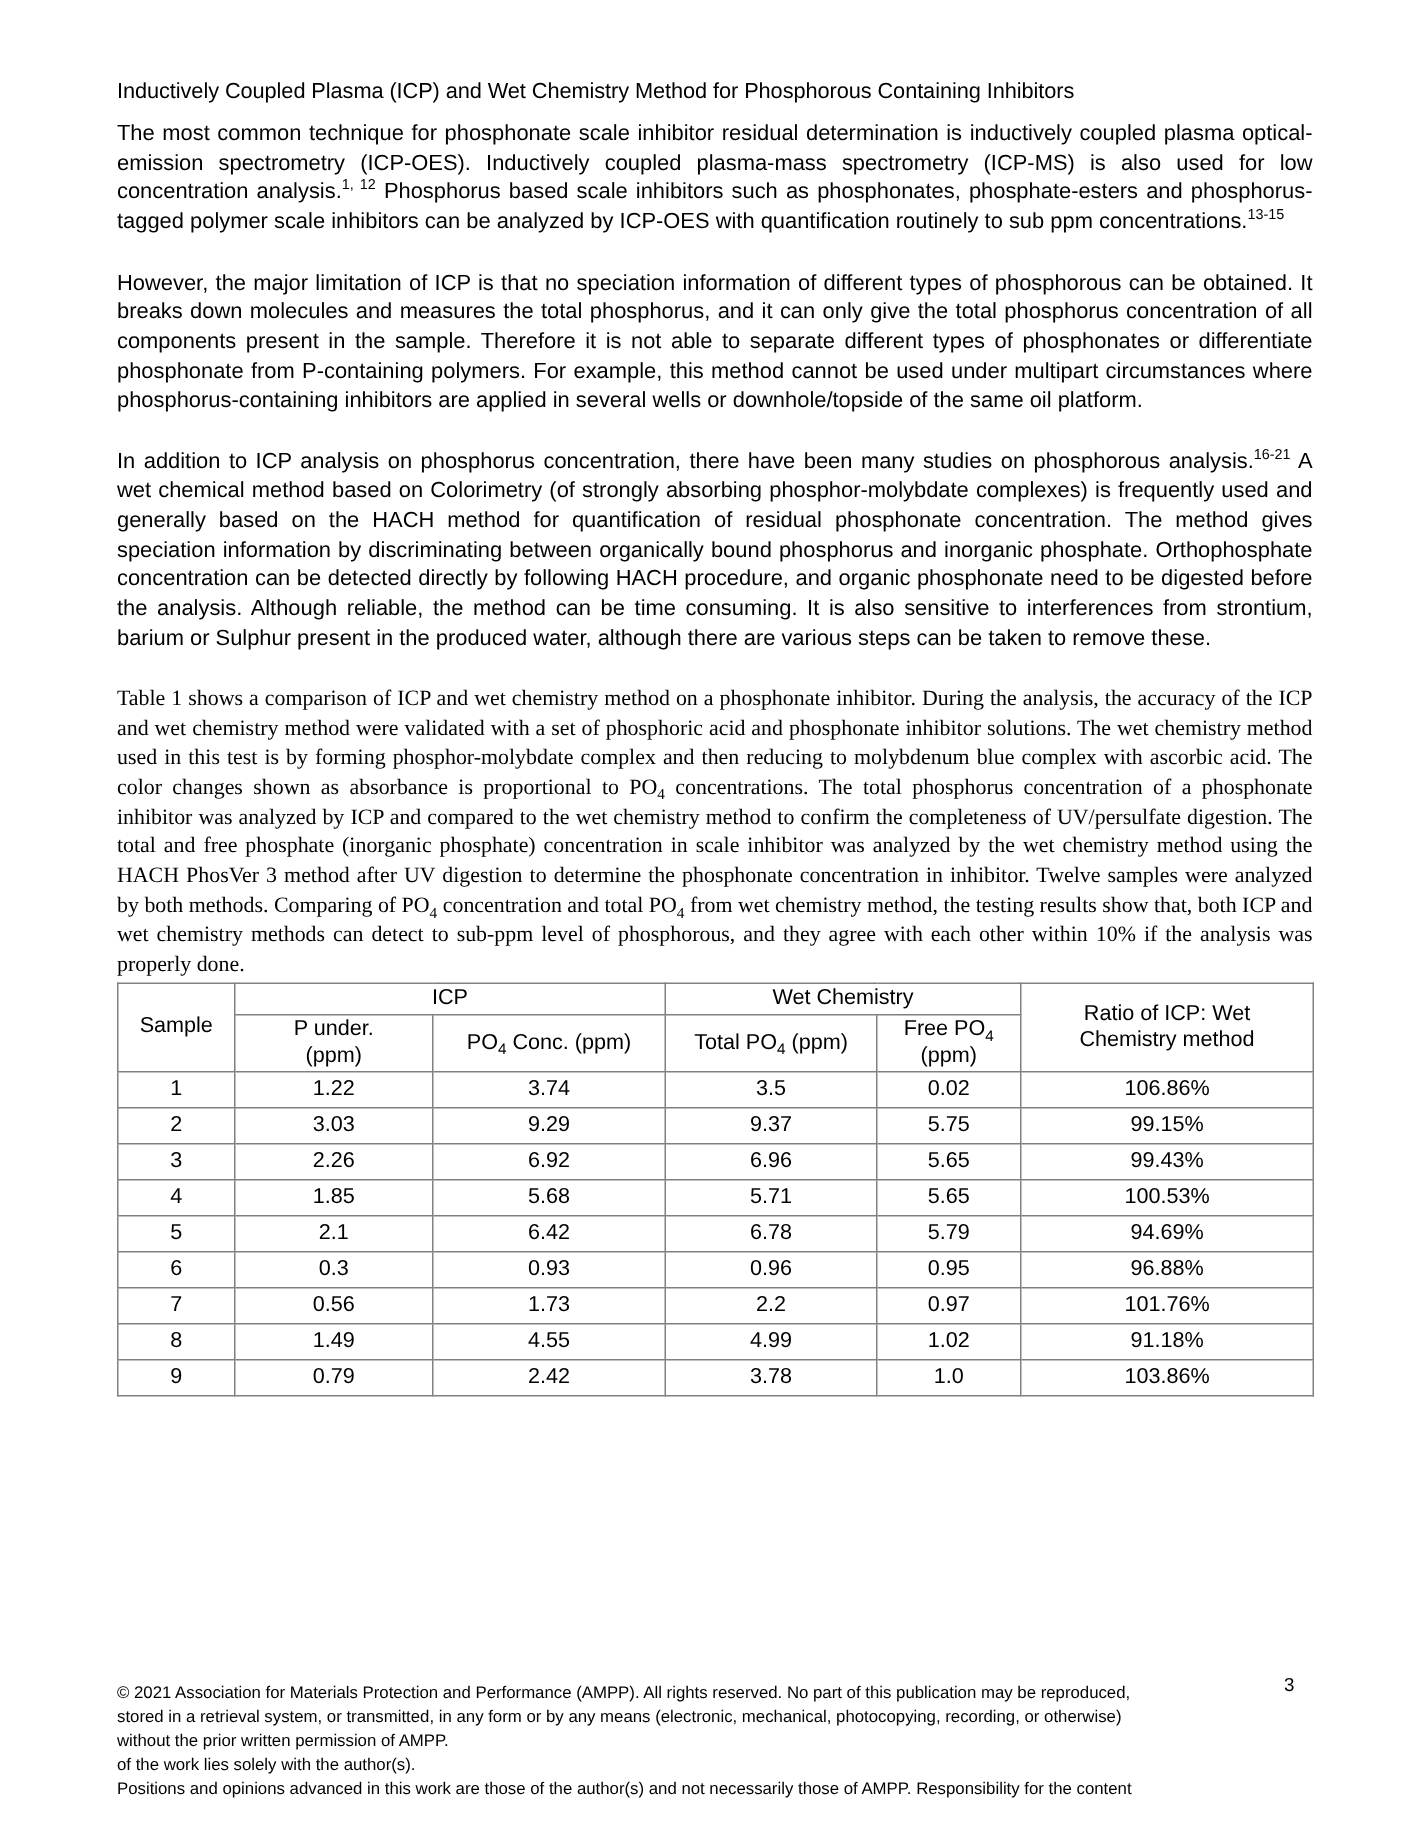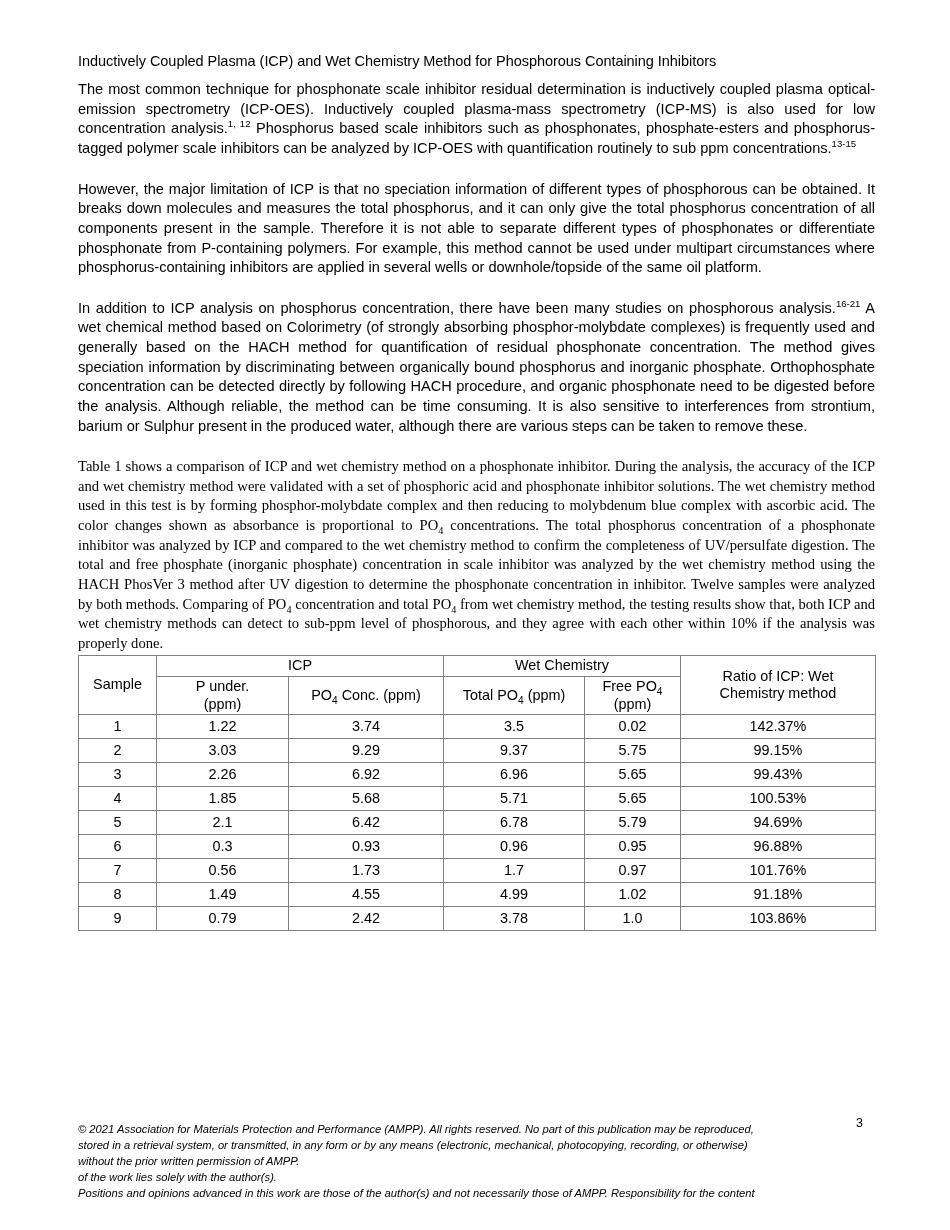--- a/index.html
+++ b/index.html
@@ -98,21 +98,21 @@
   .hdr-two-line { line-height: 1.18; }
 
   .footer {
     position: absolute;
     left: 78px;
     top: 1122px;
     width: 762px;
     font-size: 11.2px;
     line-height: 1.42;
   }
-  .footer p { margin: 0; font-style: italic; }
+  .footer p { margin: 0; }
   .page-number {
     position: absolute;
     left: 856px;
     top: 1116px;
     font-size: 12.5px;
   }
 </style>
 </head>
 <body>
 
@@ -160,21 +160,21 @@
           <th class="hdr-two-line"><span>Free PO</span><sub>4</sub><br><span>(ppm)</span></th>
         </tr>
       </thead>
       <tbody id="table-body">
           <tr>
             <td>1</td>
             <td>1.22</td>
             <td>3.74</td>
             <td>3.5</td>
             <td>0.02</td>
-            <td>142.37%</td>
+            <td>106.86%</td>
           </tr>
           <tr>
             <td>2</td>
             <td>3.03</td>
             <td>9.29</td>
             <td>9.37</td>
             <td>5.75</td>
             <td>99.15%</td>
           </tr>
           <tr>
@@ -206,21 +206,21 @@
             <td>0.3</td>
             <td>0.93</td>
             <td>0.96</td>
             <td>0.95</td>
             <td>96.88%</td>
           </tr>
           <tr>
             <td>7</td>
             <td>0.56</td>
             <td>1.73</td>
-            <td>1.7</td>
+            <td>2.2</td>
             <td>0.97</td>
             <td>101.76%</td>
           </tr>
           <tr>
             <td>8</td>
             <td>1.49</td>
             <td>4.55</td>
             <td>4.99</td>
             <td>1.02</td>
             <td>91.18%</td>

